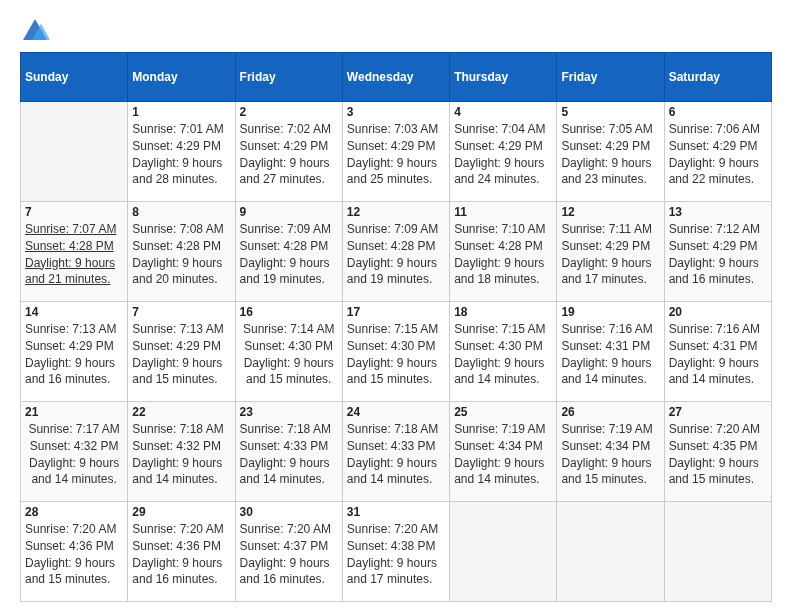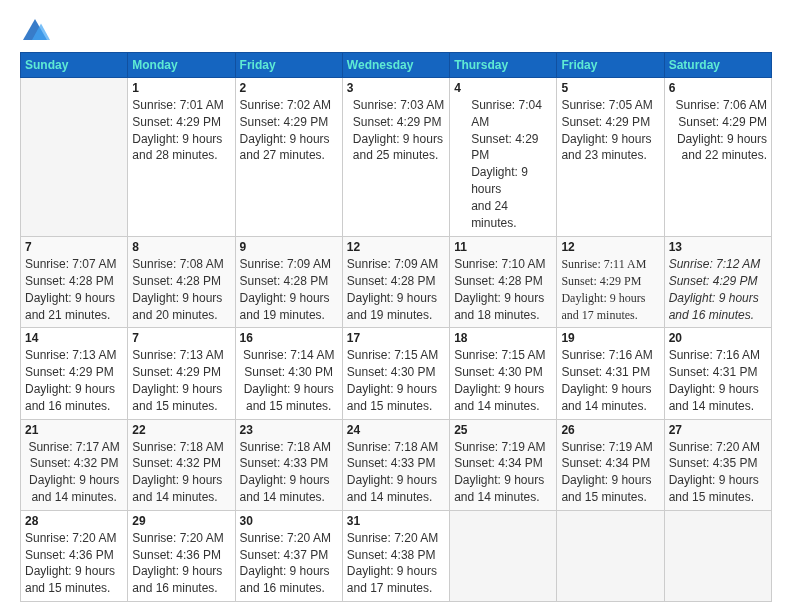--- a/index.html
+++ b/index.html
@@ -55,24 +55,24 @@
     }
     .calendar {
       flex: 1;
       border: 1px solid #ccc;
       border-collapse: collapse;
       width: 100%;
       table-layout: fixed;
     }
     .calendar th {
       background: #1565c0;
-      color: #5eead4;
+      color: #ffffff;
       font-size: 12px;
       font-weight: bold;
-      padding: 5px 4px;
+      padding: 17px 4px;
       text-align: left;
       border: 1px solid #1050a0;
     }
     .calendar td {
       border: 1px solid #ccc;
       vertical-align: top;
       padding: 3px 4px;
       font-size: 9.5px;
       color: #333;
       height: 88px;
@@ -140,51 +140,51 @@
           </td>
           <td>
             <span class="day-num">2</span>
             <div class="day-info" style="white-space: pre-line;">Sunrise: 7:02 AM
 Sunset: 4:29 PM
 Daylight: 9 hours
 and 27 minutes.</div>
           </td>
           <td>
             <span class="day-num">3</span>
-            <div class="day-info" style="white-space: pre-line; margin-left: 6px;">Sunrise: 7:03 AM
+            <div class="day-info" style="white-space: pre-line;">Sunrise: 7:03 AM
 Sunset: 4:29 PM
 Daylight: 9 hours
 and 25 minutes.</div>
           </td>
           <td>
             <span class="day-num">4</span>
-            <div class="day-info" style="white-space: pre-line; margin-left: 17px;">Sunrise: 7:04 AM
+            <div class="day-info" style="white-space: pre-line;">Sunrise: 7:04 AM
 Sunset: 4:29 PM
 Daylight: 9 hours
 and 24 minutes.</div>
           </td>
           <td>
             <span class="day-num">5</span>
             <div class="day-info" style="white-space: pre-line;">Sunrise: 7:05 AM
 Sunset: 4:29 PM
 Daylight: 9 hours
 and 23 minutes.</div>
           </td>
           <td>
             <span class="day-num">6</span>
-            <div class="day-info" style="white-space: pre-line; text-align: right;">Sunrise: 7:06 AM
+            <div class="day-info" style="white-space: pre-line;">Sunrise: 7:06 AM
 Sunset: 4:29 PM
 Daylight: 9 hours
 and 22 minutes.</div>
           </td>
         </tr>
         <tr class="row-bg-even">
           <td>
             <span class="day-num">7</span>
-            <div class="day-info" style="white-space: pre-line;">Sunrise: 7:07 AM
+            <div class="day-info" style="white-space: pre-line; text-decoration: underline;">Sunrise: 7:07 AM
 Sunset: 4:28 PM
 Daylight: 9 hours
 and 21 minutes.</div>
           </td>
           <td>
             <span class="day-num">8</span>
             <div class="day-info" style="white-space: pre-line;">Sunrise: 7:08 AM
 Sunset: 4:28 PM
 Daylight: 9 hours
 and 20 minutes.</div>
@@ -205,28 +205,28 @@
           </td>
           <td>
             <span class="day-num">11</span>
             <div class="day-info" style="white-space: pre-line;">Sunrise: 7:10 AM
 Sunset: 4:28 PM
 Daylight: 9 hours
 and 18 minutes.</div>
           </td>
           <td>
             <span class="day-num">12</span>
-            <div class="day-info" style="white-space: pre-line; font-family: Liberation Serif, serif;">Sunrise: 7:11 AM
+            <div class="day-info" style="white-space: pre-line;">Sunrise: 7:11 AM
 Sunset: 4:29 PM
 Daylight: 9 hours
 and 17 minutes.</div>
           </td>
           <td>
             <span class="day-num">13</span>
-            <div class="day-info" style="white-space: pre-line; font-style: italic;">Sunrise: 7:12 AM
+            <div class="day-info" style="white-space: pre-line;">Sunrise: 7:12 AM
 Sunset: 4:29 PM
 Daylight: 9 hours
 and 16 minutes.</div>
           </td>
         </tr>
         <tr>
           <td>
             <span class="day-num">14</span>
             <div class="day-info" style="white-space: pre-line;">Sunrise: 7:13 AM
 Sunset: 4:29 PM

